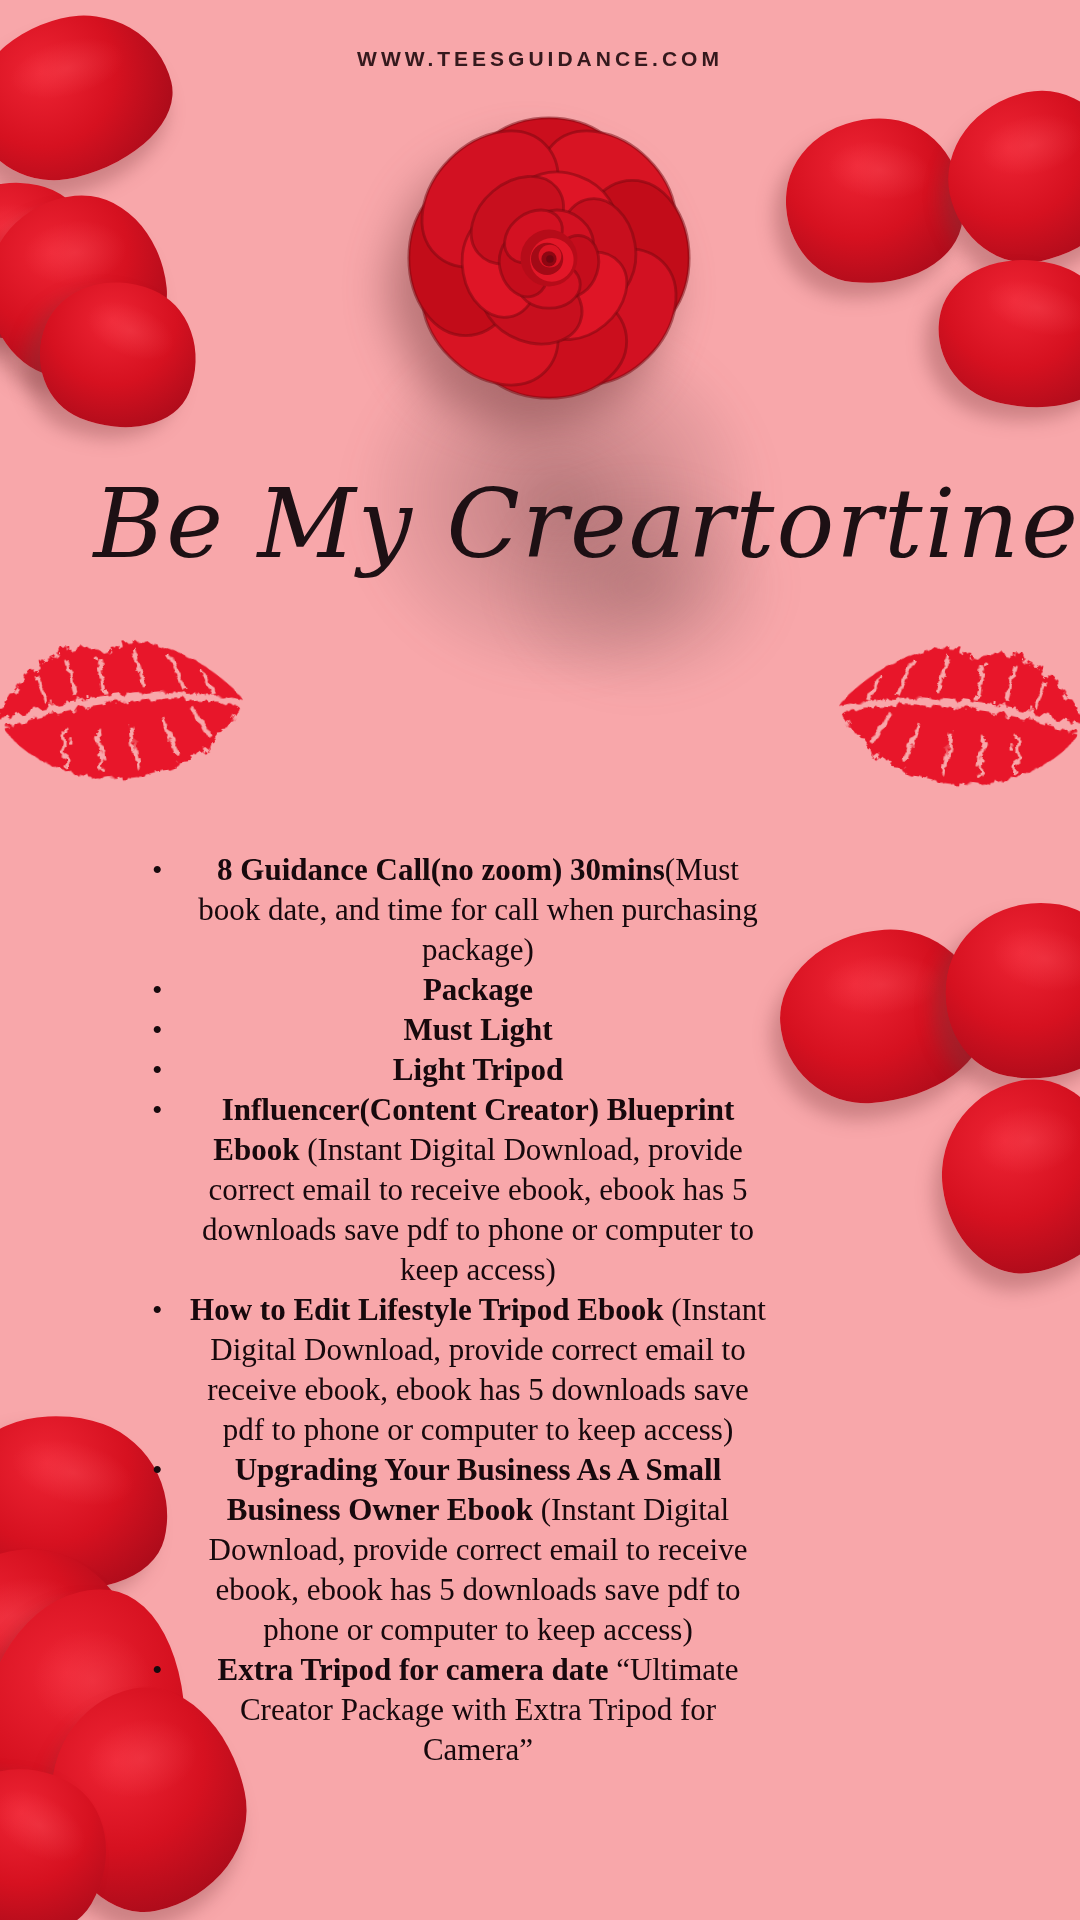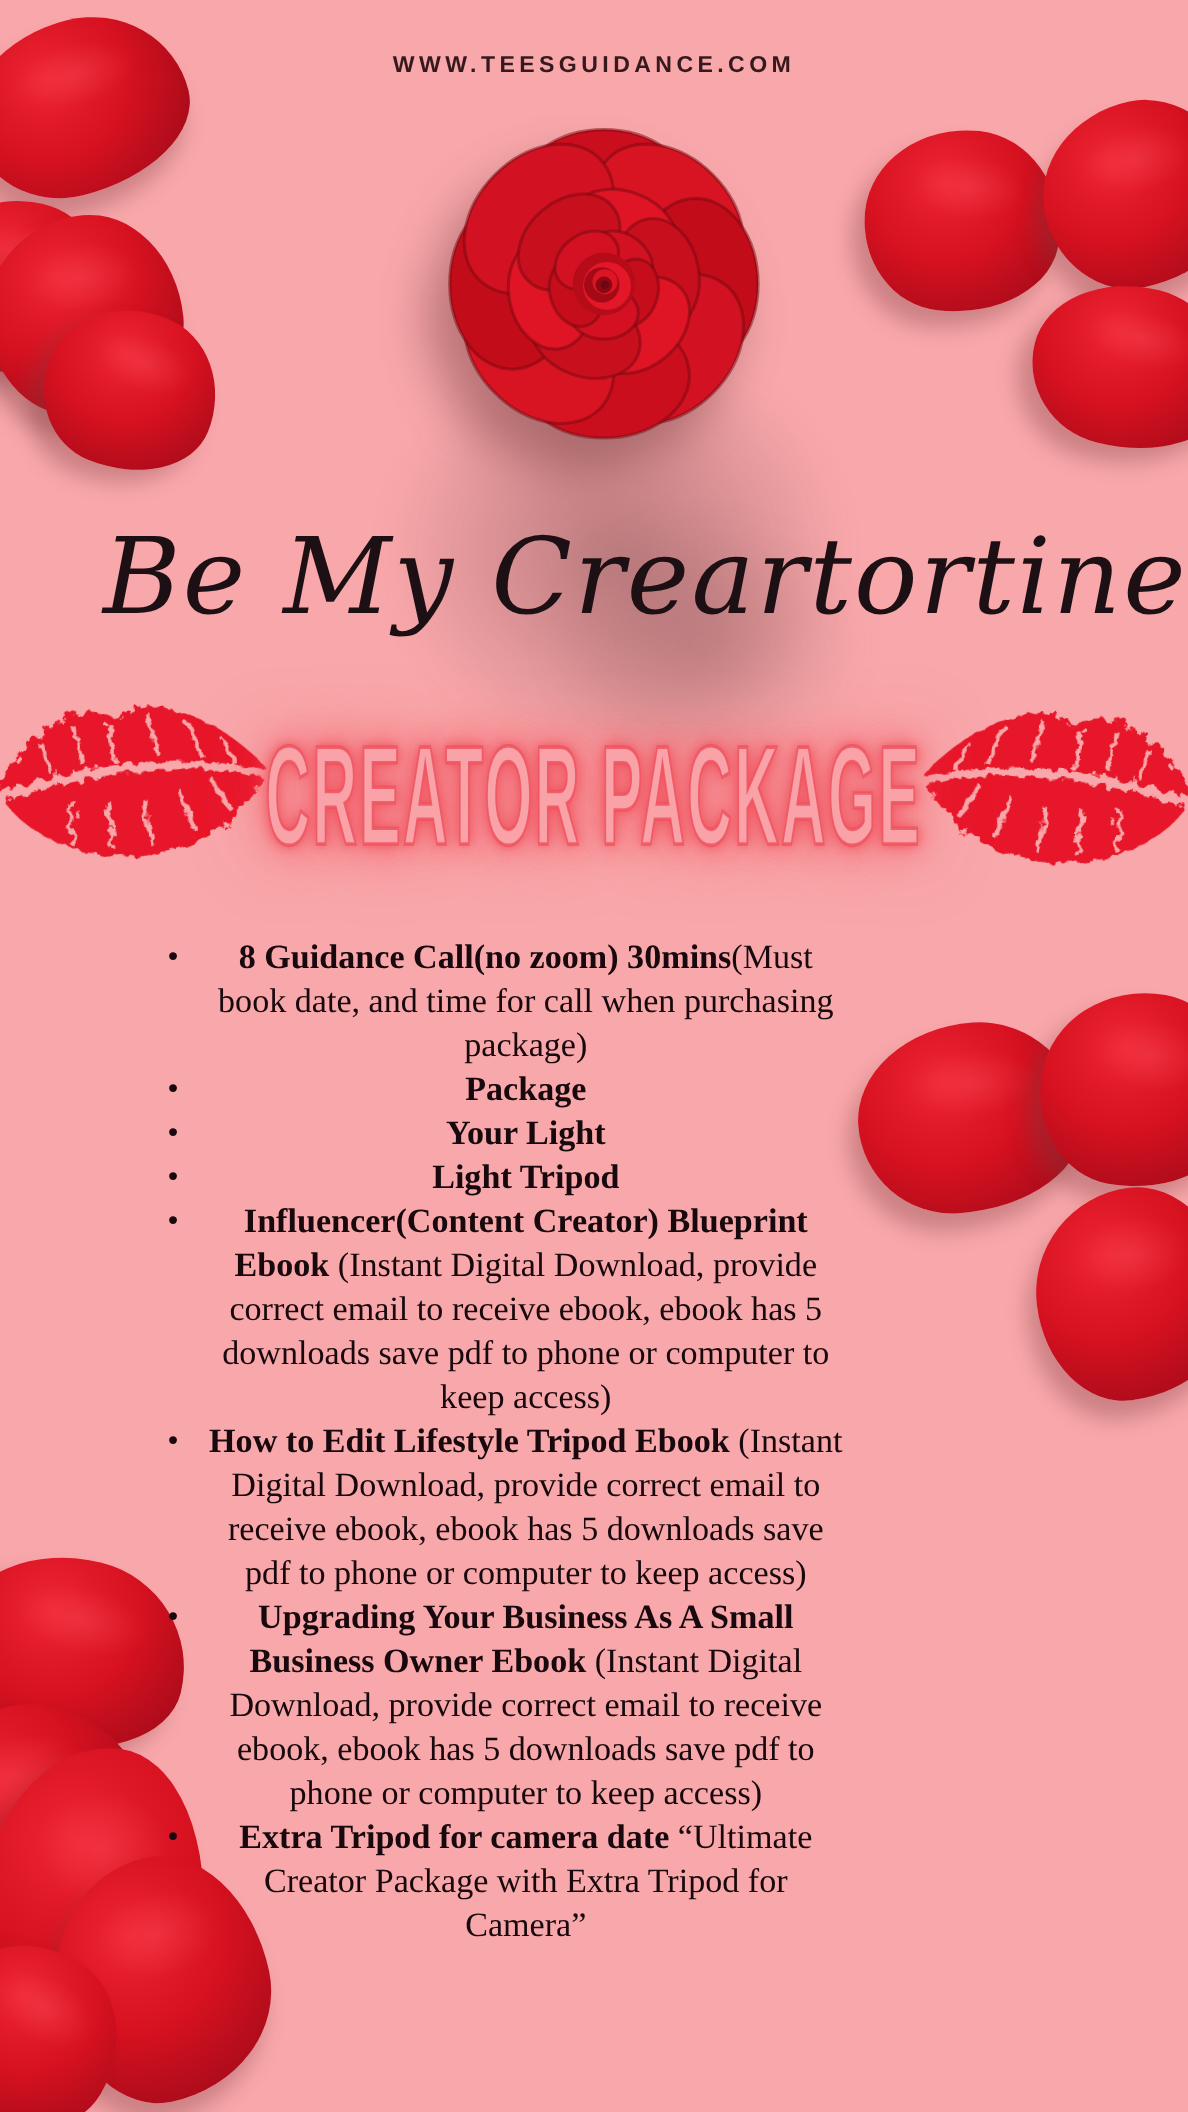--- a/index.html
+++ b/index.html
@@ -195,36 +195,33 @@
           <path d="M268,80 L278,108"></path>
         <path d="M92,128 L84,176"></path>
           <path d="M132,134 L129,186"></path>
           <path d="M172,136 L174,188"></path>
         <path d="M214,132 L224,176"></path>
           <path d="M252,124 L266,158"></path>
       </g>
     </g>
   </svg>
 
-  <div class="pkg-head-wrap">
-    <span class="pkg-head">CREATOR PACKAGE</span>
-  </div>
 
   <ul class="pkg-list">
       <li class="pkg-item">
         <span class="dot">•</span>
         <p class="itxt"><b>8 Guidance Call(no zoom) 30mins</b><span>(Must book date, and time for call when purchasing package)</span></p>
       </li>
       <li class="pkg-item">
         <span class="dot">•</span>
         <p class="itxt"><b>Package</b></p>
       </li>
       <li class="pkg-item">
         <span class="dot">•</span>
-        <p class="itxt"><b>Your Light</b></p>
+        <p class="itxt"><b>Must Light</b></p>
       </li>
       <li class="pkg-item">
         <span class="dot">•</span>
         <p class="itxt"><b>Light Tripod</b></p>
       </li>
       <li class="pkg-item">
         <span class="dot">•</span>
         <p class="itxt"><b>Influencer(Content Creator) Blueprint Ebook</b><span> (Instant Digital Download, provide correct email to receive ebook, ebook has 5 downloads save pdf to phone or computer to keep access)</span></p>
       </li>
       <li class="pkg-item">

